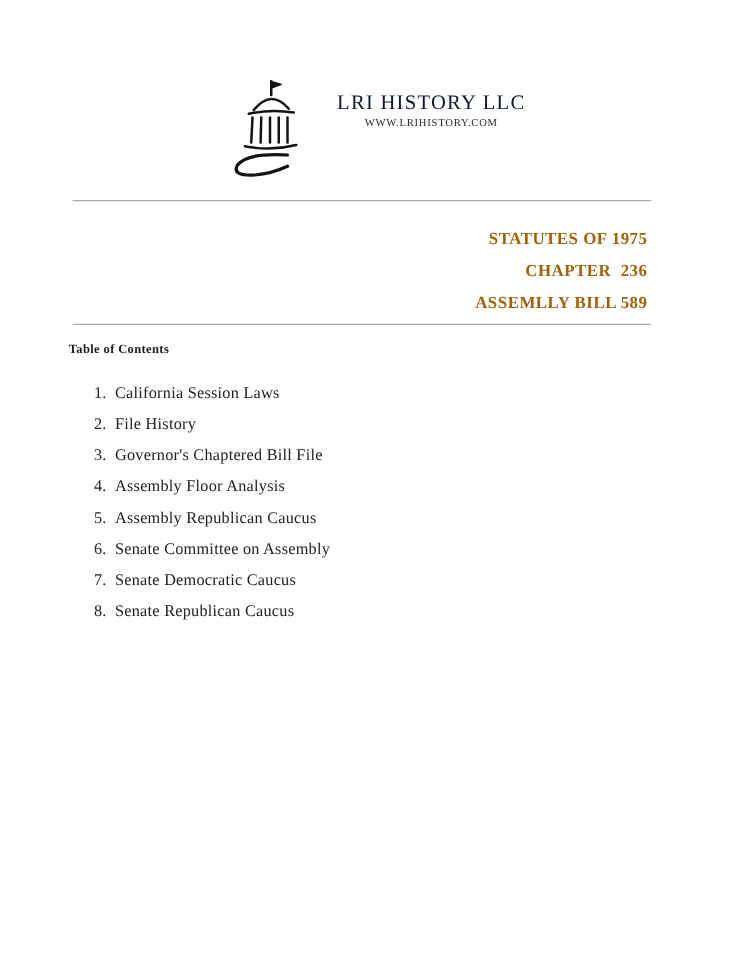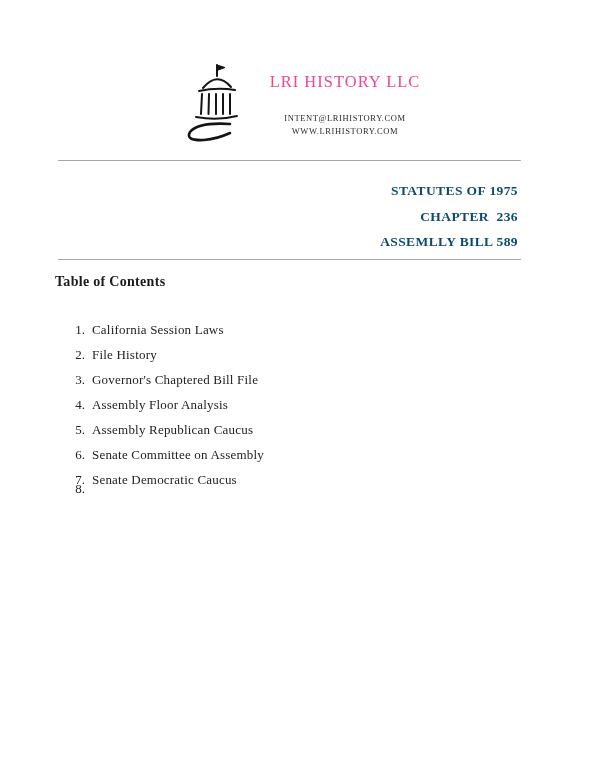--- a/index.html
+++ b/index.html
@@ -34,22 +34,22 @@
     flex: 0 0 auto;
     margin-top: 2px;
   }
   .head-text {
     text-align: center;
     padding-top: 12px;
   }
   .company-name {
     font-size: 16.5px;
     letter-spacing: 1px;
-    color: #ec4899;
-    margin-bottom: 20px;
+    color: #0f172a;
+    margin-bottom: 0;
   }
   .contact-line {
     font-size: 8.5px;
     letter-spacing: 0.6px;
     color: #2a2a2a;
     line-height: 1.55;
   }
 
   
   .rule {
@@ -67,31 +67,31 @@
     position: absolute;
     top: 178px;
     right: 82px;
     text-align: right;
   }
   .ref-line {
     font-weight: 700;
     font-size: 13.5px;
     letter-spacing: 0.4px;
     line-height: 1.9;
-    color: #0c4a6e;
+    color: #a16207;
     white-space: pre;
   }
 
   
   .toc-title {
     position: absolute;
     top: 274px;
     left: 55px;
     font-weight: 700;
-    font-size: 14px;
+    font-size: 10px;
     letter-spacing: 0.3px;
     color: #1b1b1b;
   }
   .toc-list {
     position: absolute;
     top: 306px;
     left: 68px;
     list-style: none;
     margin: 0;
     padding: 0;
@@ -104,21 +104,20 @@
     color: #222222;
   }
   .toc-num {
     width: 17px;
     text-align: right;
     flex: 0 0 auto;
   }
   .toc-label {
     margin-left: 7px;
     letter-spacing: 0.2px;
-    margin-top: 16px;
   }
 </style>
 </head>
 <body>
 
 <div class="page">
 
   <div class="letterhead">
     <div class="logo-wrap">
       <svg viewBox="0 0 70 82" width="70" height="82" aria-hidden="true">
@@ -138,21 +137,20 @@
           <path d="M50 32 L50 52"></path>
 
           <path d="M16 55 Q37 59 57 54"></path>
 
           <path d="M50 62 Q18 60 10 70 Q5 79 24 78 Q37 77 50 71" stroke-width="2.6"></path>
         </g>
       </svg>
     </div>
     <div class="head-text">
       <div class="company-name">LRI HISTORY LLC</div>
-      <div class="contact-line">INTENT@LRIHISTORY.COM</div>
       <div class="contact-line">WWW.LRIHISTORY.COM</div>
     </div>
   </div>
 
   <div class="rule rule-1"></div>
 
   <div class="ref-block">
     <div class="ref-line">STATUTES OF 1975</div>
     <div class="ref-line">CHAPTER  236</div>
     <div class="ref-line">ASSEMLLY BILL 589</div>
@@ -186,16 +184,17 @@
     <li class="toc-row">
       <span class="toc-num">6.</span>
       <span class="toc-label">Senate Committee on Assembly</span>
     </li>
     <li class="toc-row">
       <span class="toc-num">7.</span>
       <span class="toc-label">Senate Democratic Caucus</span>
     </li>
     <li class="toc-row">
       <span class="toc-num">8.</span>
+      <span class="toc-label">Senate Republican Caucus</span>
     </li>
   </ol>
 
 </div>
 
 </body></html>

